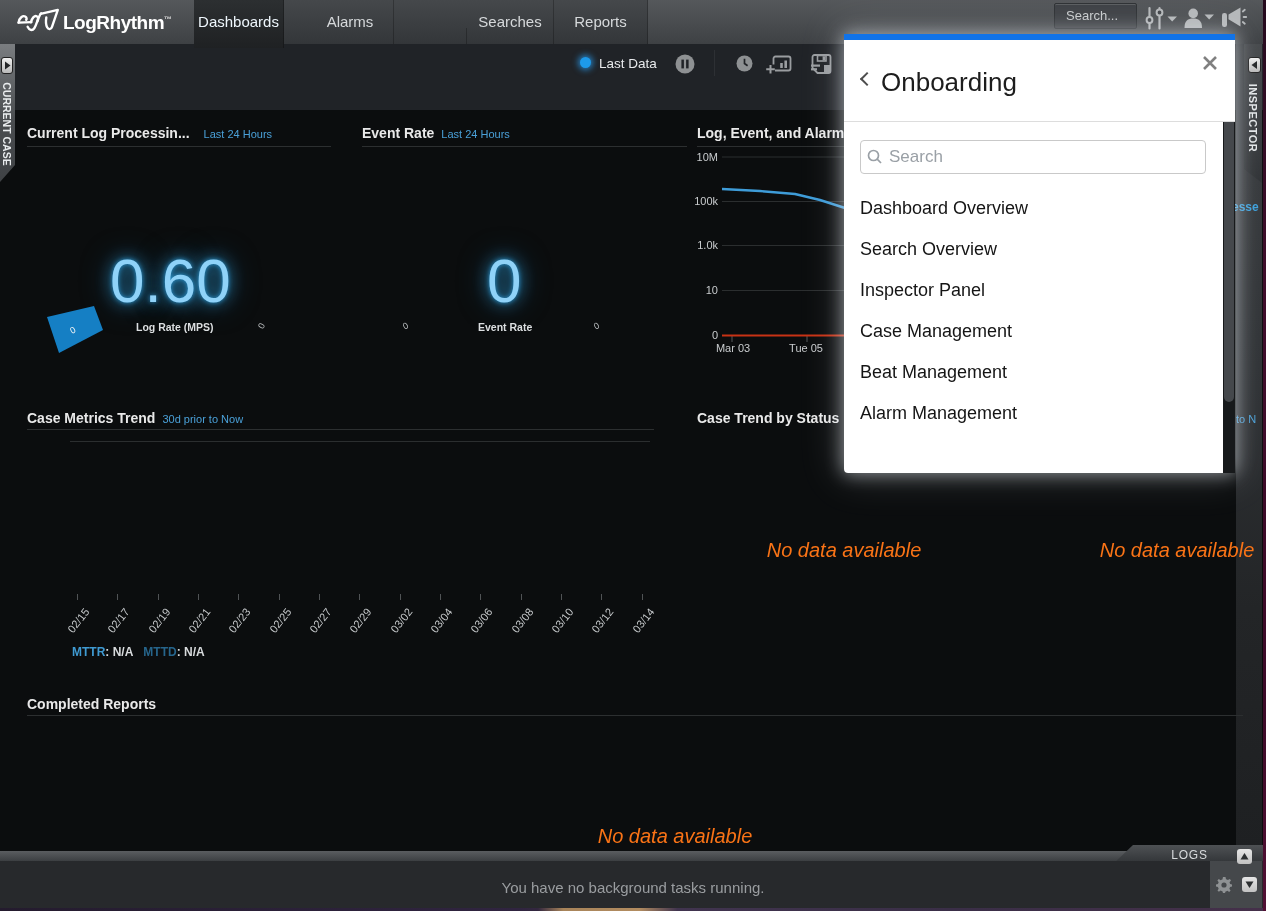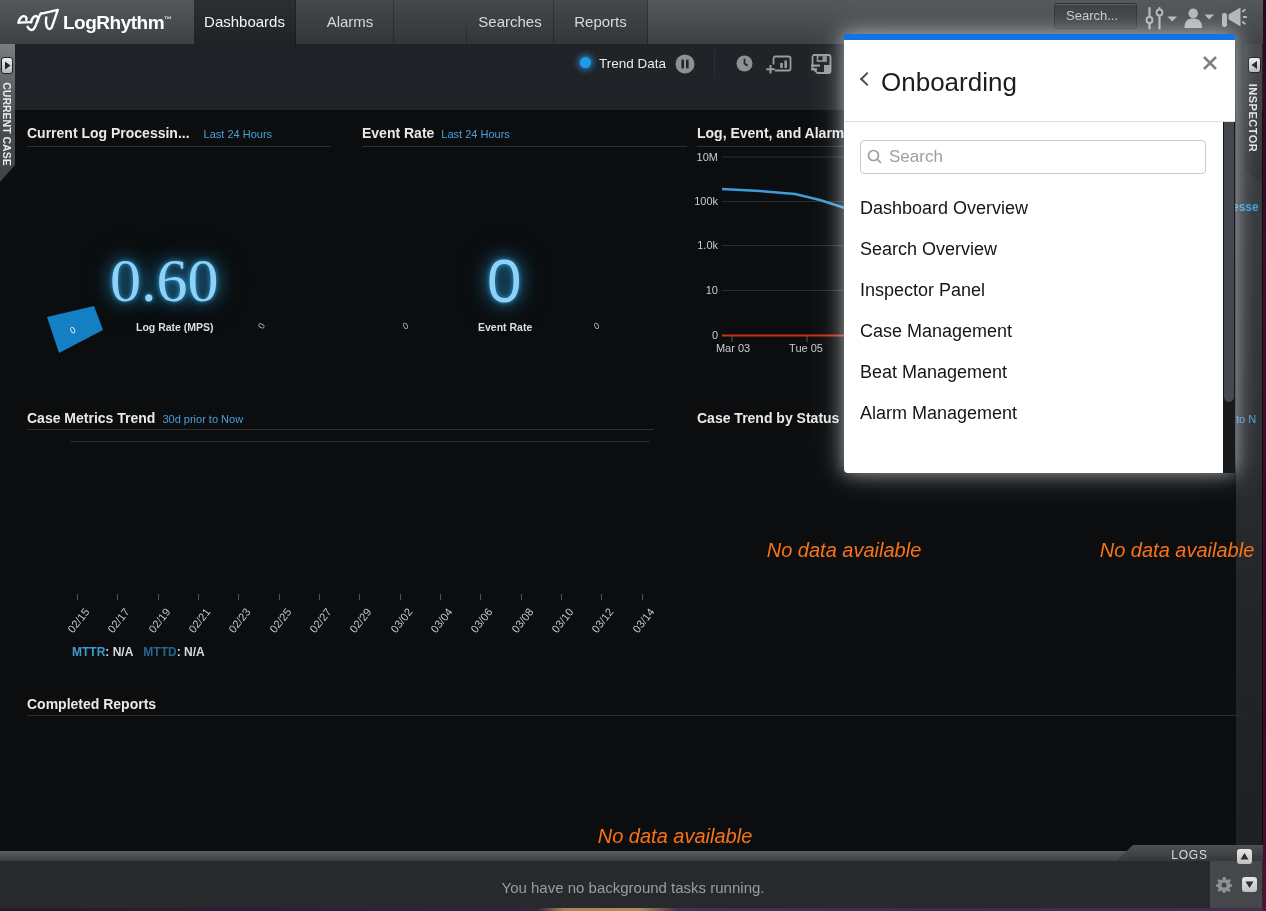--- a/index.html
+++ b/index.html
@@ -77,21 +77,21 @@
       <path d="M 18.6 22.6 C 19.1 17.4 23 15.4 25.2 16.5 C 26.8 17.4 26.9 19.1 26.2 19.9"></path>
       <path d="M 18.6 22.6 L 31.4 22.1"></path>
       <path d="M 27.6 26.8 C 29.3 30.3 32.2 31.2 34.3 28.3 C 36.9 24.7 37.6 17.5 41.2 13.3"></path>
       <path d="M 30.9 22.3 C 32.1 17.8 34.7 15.2 36.7 16.2 C 38.4 17.1 38.4 19.7 37.4 21.4"></path>
       <path d="M 40.6 13.8 L 57.8 9.9 L 52 26.8 C 51.1 29.6 48.4 29.9 47.1 27.3 C 46 25.1 45.7 21.3 46.3 17.5"></path>
       </g>
     </svg>
     <div id="logoword">LogRhythm<sup>™</sup></div>
   </div>
   <div class="tabstrip"></div>
-  <div class="tab active" style="left:194px;width:102px;">Dashboards</div>
+  <div class="tab active" style="left:194px;width:90px;">Dashboards</div>
   <div class="tab" style="left:307px;width:87px;">Alarms</div>
   <div class="tab" style="left:394px;width:73px;margin-top:28px;">Cases</div>
   <div class="tab" style="left:467px;width:87px;">Searches</div>
   <div class="tab" style="left:554px;width:94px;">Reports</div>
   <div id="navsearch">Search...</div>
   <svg class="abs" style="left:1144px;top:5px;" width="36" height="26" viewBox="0 0 36 26">
     <g stroke="#b5b8ba" stroke-width="2.2" stroke-linecap="round">
       <line x1="5.5" y1="3" x2="5.5" y2="23.5"></line>
       <line x1="15.5" y1="3" x2="15.5" y2="23.5"></line>
     </g>
@@ -109,21 +109,21 @@
     <path d="M 9.5 10.5 L 21.5 3.5 L 21.5 22.5 L 9.5 15.2 Z" fill="#b5b8ba"></path>
     <g stroke="#b5b8ba" stroke-width="1.8" stroke-linecap="round">
       <line x1="23.8" y1="7.5" x2="25.8" y2="5.8"></line>
       <line x1="24.6" y1="13" x2="27.2" y2="13"></line>
       <line x1="23.8" y1="18" x2="25.8" y2="19.7"></line>
     </g>
   </svg>
 
   <div id="toolbar"></div>
   <div id="livedot"></div>
-  <div id="livetext">Trend Data</div>
+  <div id="livetext">Last Data</div>
   <div class="tsep"></div>
   <svg class="abs" style="left:675px;top:54px;" width="20" height="20" viewBox="0 0 20 20">
     <circle cx="10" cy="10" r="9.5" fill="#8e9193"></circle>
     <rect x="6.4" y="5.6" width="2.5" height="8.8" fill="#202327"></rect>
     <rect x="11.1" y="5.6" width="2.5" height="8.8" fill="#202327"></rect>
   </svg>
   <svg class="abs" style="left:736px;top:55px;" width="17" height="17" viewBox="0 0 17 17">
     <circle cx="8.5" cy="8.5" r="8" fill="#8e9193"></circle>
     <path d="M 8.5 3.8 L 8.5 8.5 L 11.6 10.8" fill="none" stroke="#202327" stroke-width="1.7"></path>
   </svg>
@@ -153,21 +153,21 @@
   <div id="rrail"></div>
   <div id="rrail-txt">INSPECTOR</div>
   <div class="railbtn" id="rbtn"></div>
   <svg class="abs" style="left:1248px;top:57px;z-index:6;" width="13" height="16" viewBox="0 0 13 16">
       <path d="M 9 4 L 3.5 8 L 9 12 Z" fill="#232527"></path>
     </svg>
   <div id="redstrip"></div>
 
   <div class="wtitle" style="left:27px;top:125px;">Current Log Processin...<span class="wsub" style="margin-left:14px;">Last 24 Hours</span></div>
   <div class="wline" style="left:27px;top:146px;width:304px;"></div>
-  <div class="bignum" style="left:110px;top:245px;font-family:Liberation Serif, serif;">0.60</div>
+  <div class="bignum" style="left:110px;top:245px;">0.60</div>
   <div class="glabel" style="left:136px;top:321px;">Log Rate (MPS)</div>
   <svg class="abs" style="left:40px;top:300px;" width="70" height="60" viewBox="0 0 70 60">
     <path d="M 7 17 L 54 6 L 63 30 L 19 53 Z" fill="#157fc4"></path>
     <text x="32" y="34" font-size="9" fill="#eef2f4" transform="rotate(-28 32 34)">0</text>
   </svg>
   <div class="tinyzero" style="left:259px;top:321px;transform:rotate(-62deg);">0</div>
   <div class="tinyzero" style="left:403px;top:321px;transform:rotate(-28deg);">0</div>
   <div class="wtitle" style="left:362px;top:125px;">Event Rate<span class="wsub">Last 24 Hours</span></div>
   <div class="wline" style="left:362px;top:146px;width:325px;"></div>
   <div class="bignum" style="left:487px;top:245px;">0</div>

